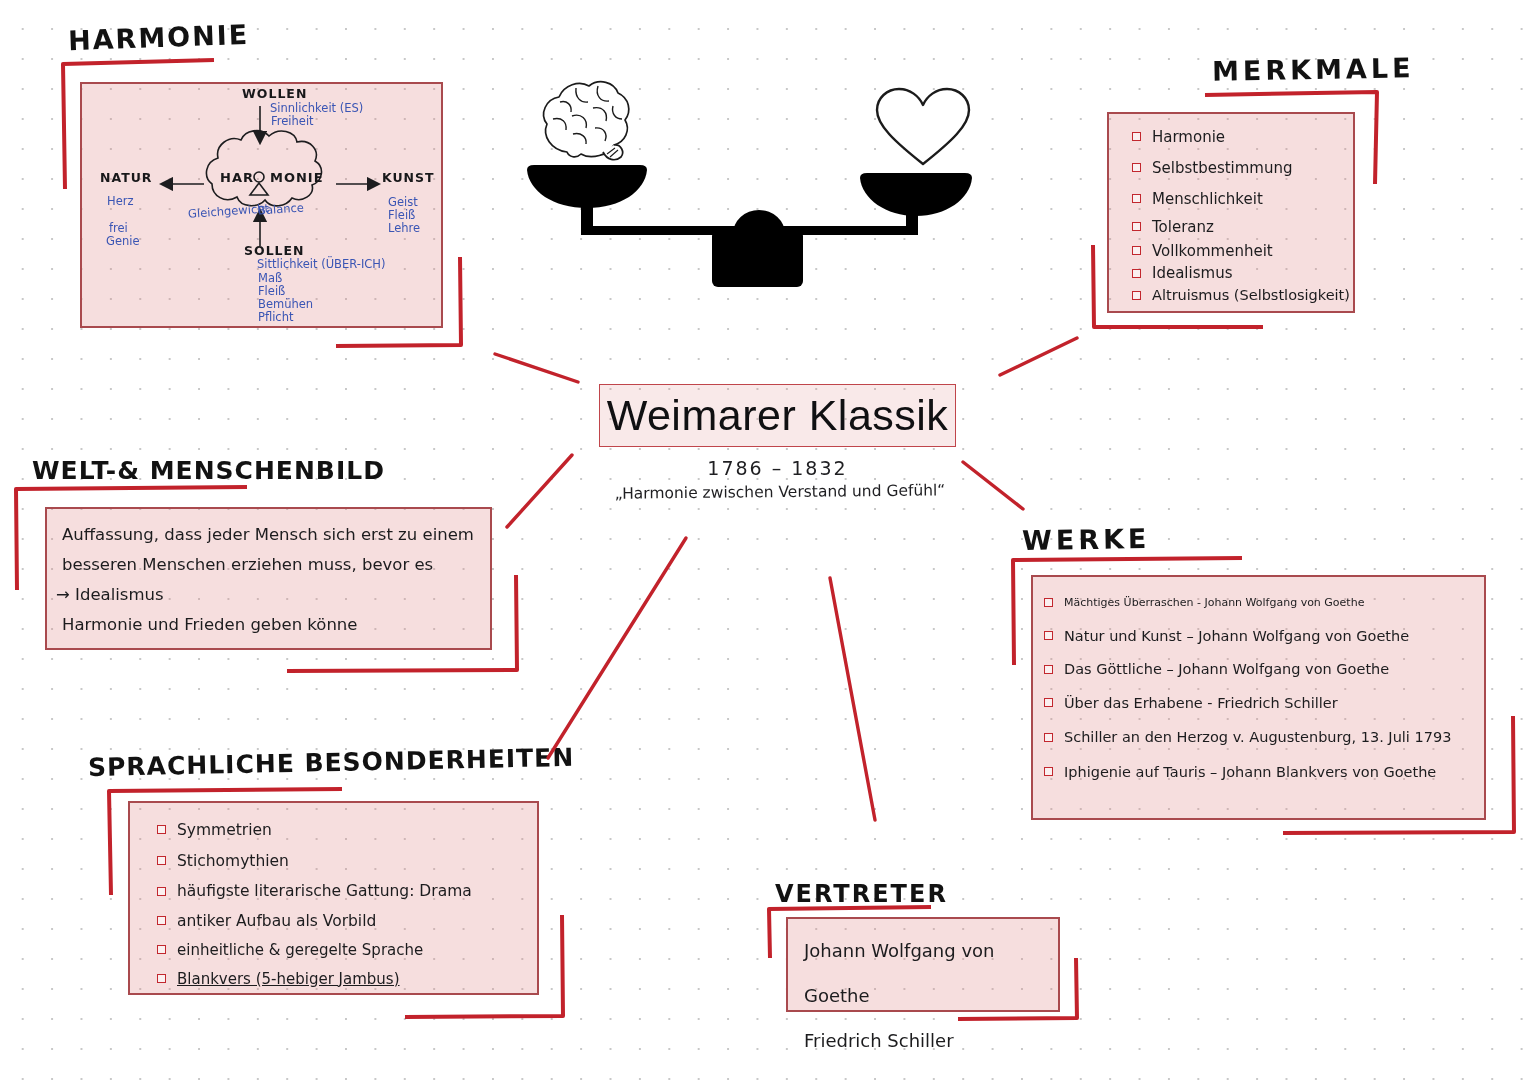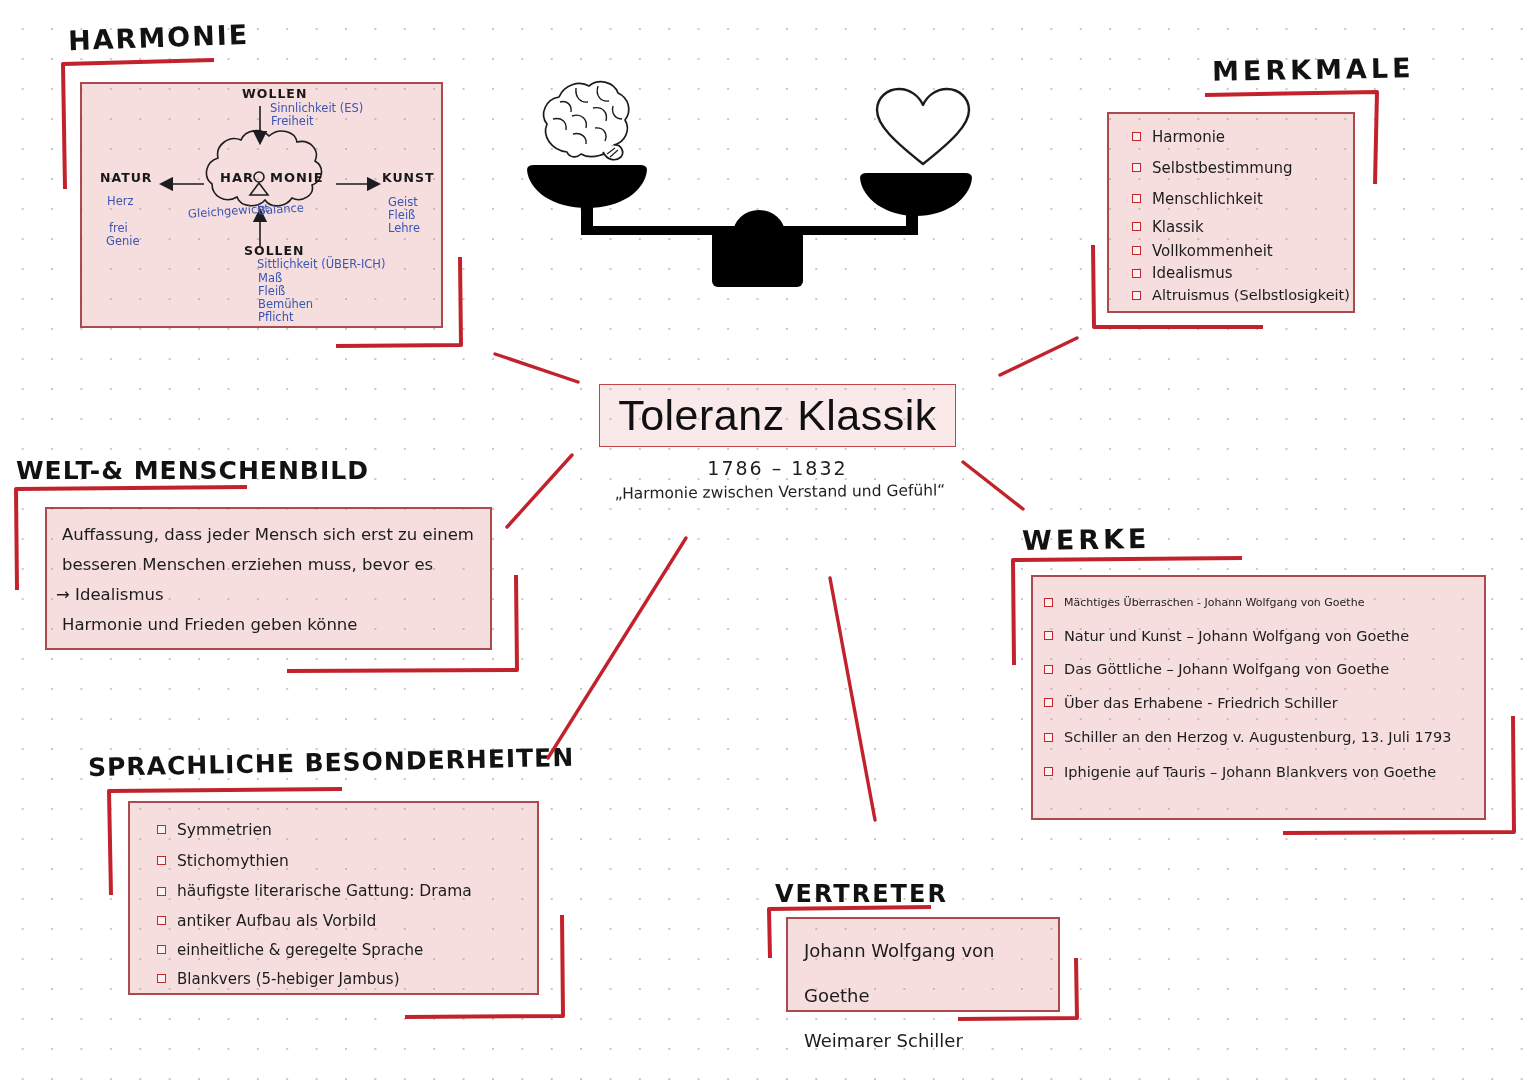--- a/index.html
+++ b/index.html
@@ -120,43 +120,43 @@
     <div class="li" style="height:31px;font-size:15px;">
         <span class="sq"></span>
         <span>Selbstbestimmung</span>
       </div>
     <div class="li" style="height:31px;font-size:15px;text-align:right;">
         <span class="sq"></span>
         <span>Menschlichkeit</span>
       </div>
     <div class="li" style="height:25px;font-size:15px;">
         <span class="sq"></span>
-        <span>Klassik</span>
+        <span>Toleranz</span>
       </div>
     <div class="li" style="height:23px;font-size:15px;">
         <span class="sq"></span>
         <span>Vollkommenheit</span>
       </div>
     <div class="li" style="height:22px;font-size:15px;">
         <span class="sq"></span>
         <span>Idealismus</span>
       </div>
     <div class="li" style="height:22px;font-size:14.5px;">
         <span class="sq"></span>
         <span>Altruismus  (Selbstlosigkeit)</span>
       </div>
   </div>
 
   <div class="pinkbox" style="left:599px;top:384px;width:357px;height:63px;border-width:1.5px;border-color:#c0454b;background:rgba(223,134,134,0.18);">
-    <div class="ctitle">Toleranz Klassik</div>
+    <div class="ctitle">Weimarer Klassik</div>
   </div>
   <div class="abs hand" style="left:599px;top:457px;width:357px;text-align:center;font-size:19px;letter-spacing:2px;">1786 – 1832</div>
   <div class="abs hand" style="left:560px;top:483px;width:440px;text-align:center;font-size:15.5px;transform:rotate(-0.6deg);">„Harmonie zwischen Verstand und Gefühl“</div>
 
-  <div class="head" style="left:16px;top:456px;font-size:25px;letter-spacing:1px;">WELT-&amp; MENSCHENBILD</div>
+  <div class="head" style="left:32px;top:456px;font-size:25px;letter-spacing:1px;">WELT-&amp; MENSCHENBILD</div>
 
   <div class="pinkbox" style="left:45px;top:507px;width:447px;height:143px;padding:11px 0 0 15px;font-size:16.5px;line-height:30px;">
     <div>Auffassung, dass jeder Mensch sich erst zu einem</div>
     <div>besseren  Menschen  erziehen muss, bevor es</div>
     <div style="margin-left:-6px;">→ Idealismus</div>
     <div>Harmonie und Frieden geben könne</div>
   </div>
 
   <div class="head" style="left:88px;top:748px;font-size:25px;letter-spacing:1px;transform:rotate(-1.2deg);">SPRACHLICHE  BESONDERHEITEN</div>
 
@@ -174,21 +174,21 @@
         <span>häufigste literarische  Gattung: Drama</span>
       </div>
     <div class="li" style="height:29px;font-size:15.5px;">
         <span class="sq"></span>
         <span>antiker Aufbau  als Vorbild</span>
       </div>
     <div class="li" style="height:29px;font-size:15px;">
         <span class="sq"></span>
         <span>einheitliche &amp; geregelte  Sprache</span>
       </div>
-    <div class="li" style="height:29px;font-size:15px;">
+    <div class="li" style="height:29px;font-size:15px;text-decoration:underline;">
         <span class="sq"></span>
         <span>Blankvers (5-hebiger Jambus)</span>
       </div>
   </div>
 
   <div class="head" style="left:1022px;top:524px;font-size:27px;letter-spacing:4px;transform:rotate(-1deg);">WERKE</div>
 
   <div class="pinkbox" style="left:1031px;top:575px;width:455px;height:245px;padding:9px 0 0 11px;">
     <div class="li" style="height:33px;font-size:11px;">
         <span class="sq"></span>
@@ -213,21 +213,21 @@
     <div class="li" style="height:33px;font-size:14.5px;">
         <span class="sq"></span>
         <span>Iphigenie auf  Tauris – Johann  Blankvers von Goethe</span>
       </div>
   </div>
 
   <div class="head" style="left:775px;top:880px;font-size:24px;letter-spacing:2px;">VERTRETER</div>
 
   <div class="pinkbox" style="left:786px;top:917px;width:274px;height:95px;padding:9px 0 0 16px;font-size:18px;line-height:45px;">
     <div>Johann  Wolfgang  von Goethe</div>
-    <div>Weimarer  Schiller</div>
+    <div>Friedrich  Schiller</div>
   </div>
 
   <svg class="overlay" width="1525" height="1080" viewBox="0 0 1525 1080">
     <g fill="none" stroke="#c2222b" stroke-width="4" stroke-linejoin="round">
       <polyline points="214,60 63,64 65,189"></polyline>
       <polyline points="336,346 461,345 460,257"></polyline>
       <polyline points="1205,95 1377,92 1375,184"></polyline>
       <polyline points="1093,245 1094,327 1263,327"></polyline>
       <polyline points="247,487 16,489 17,590"></polyline>
       <polyline points="516,575 517,670 287,671"></polyline>

